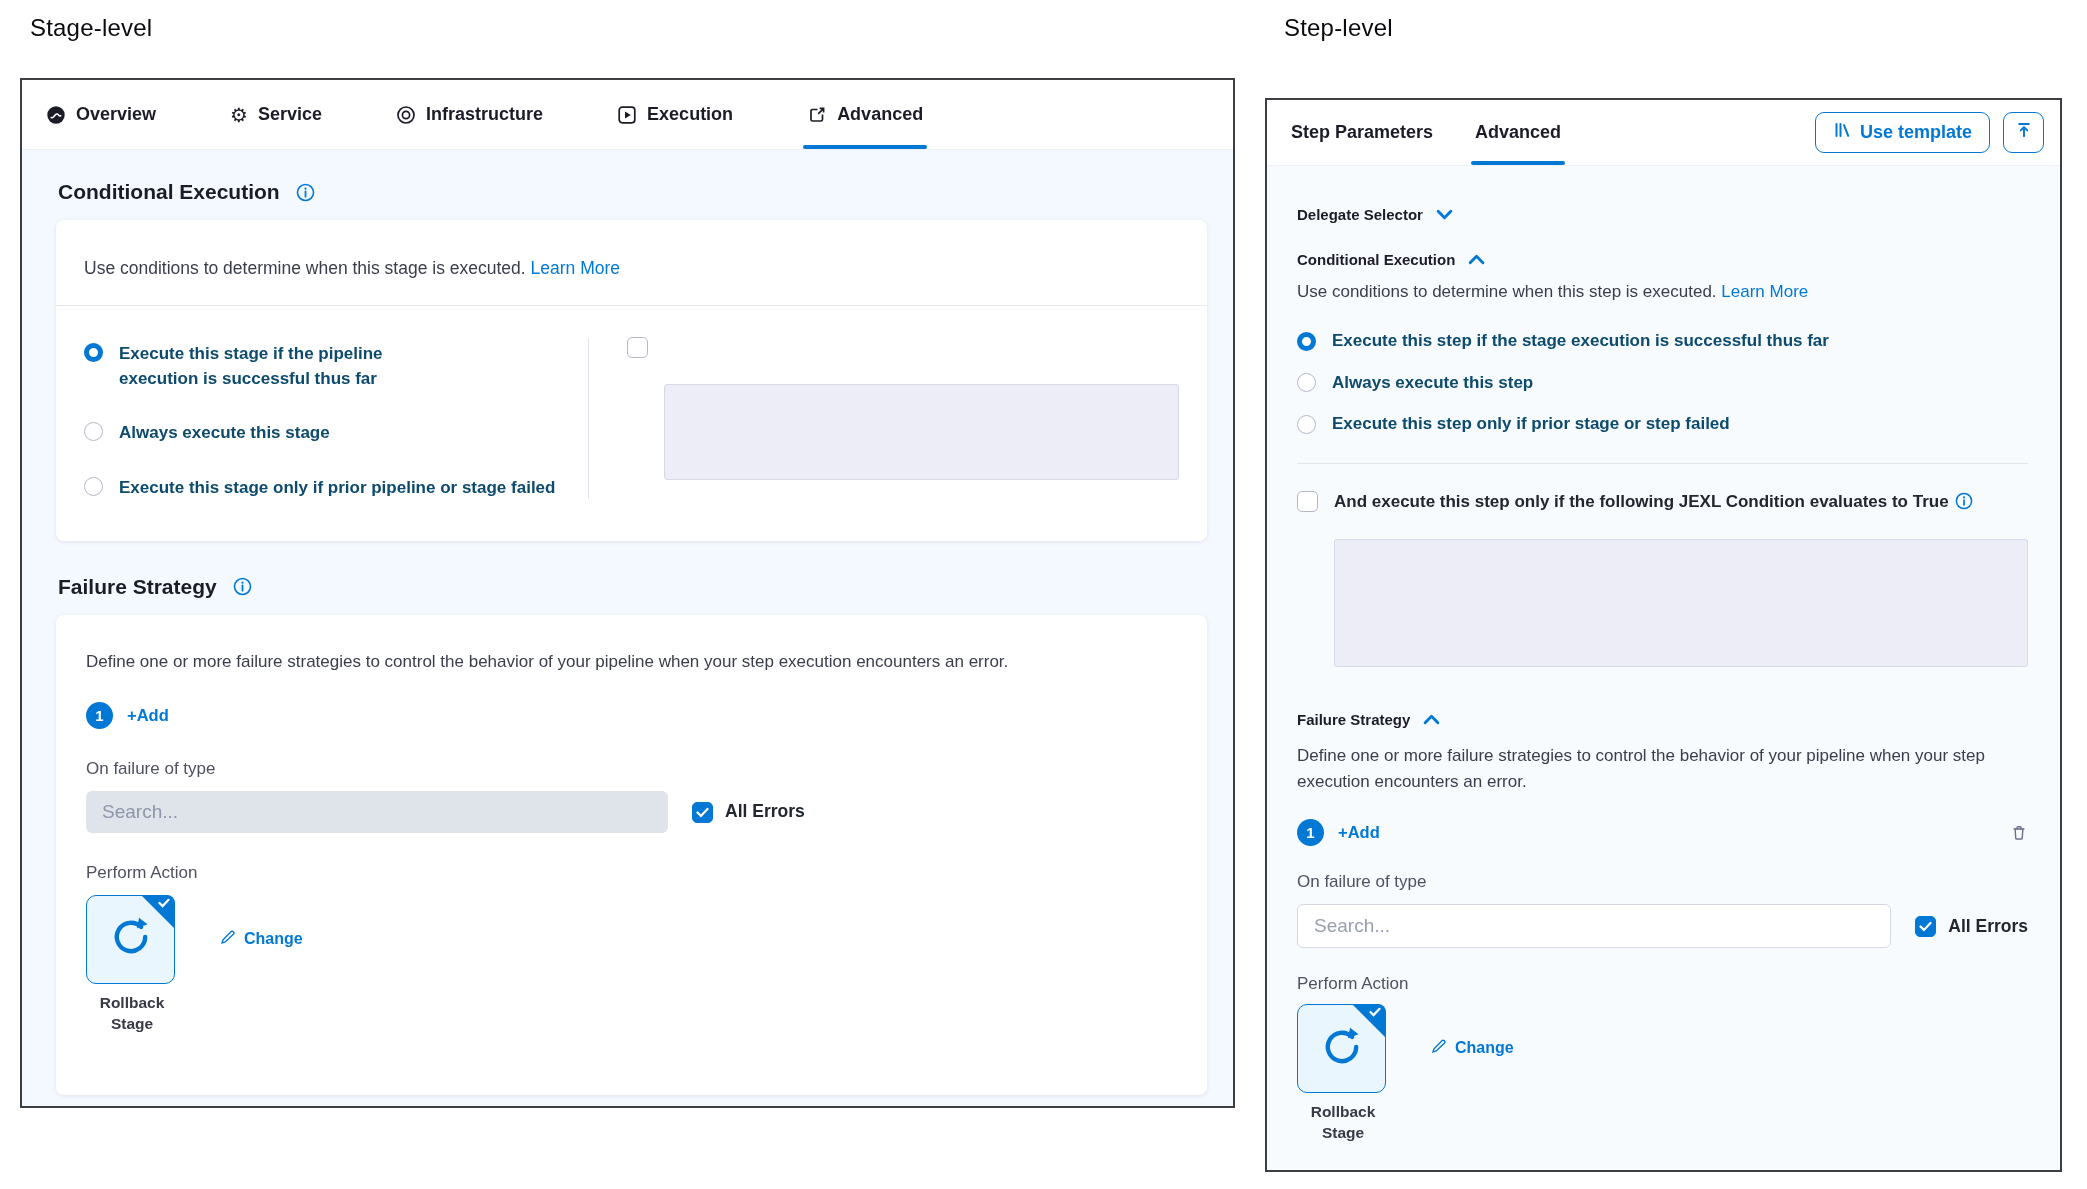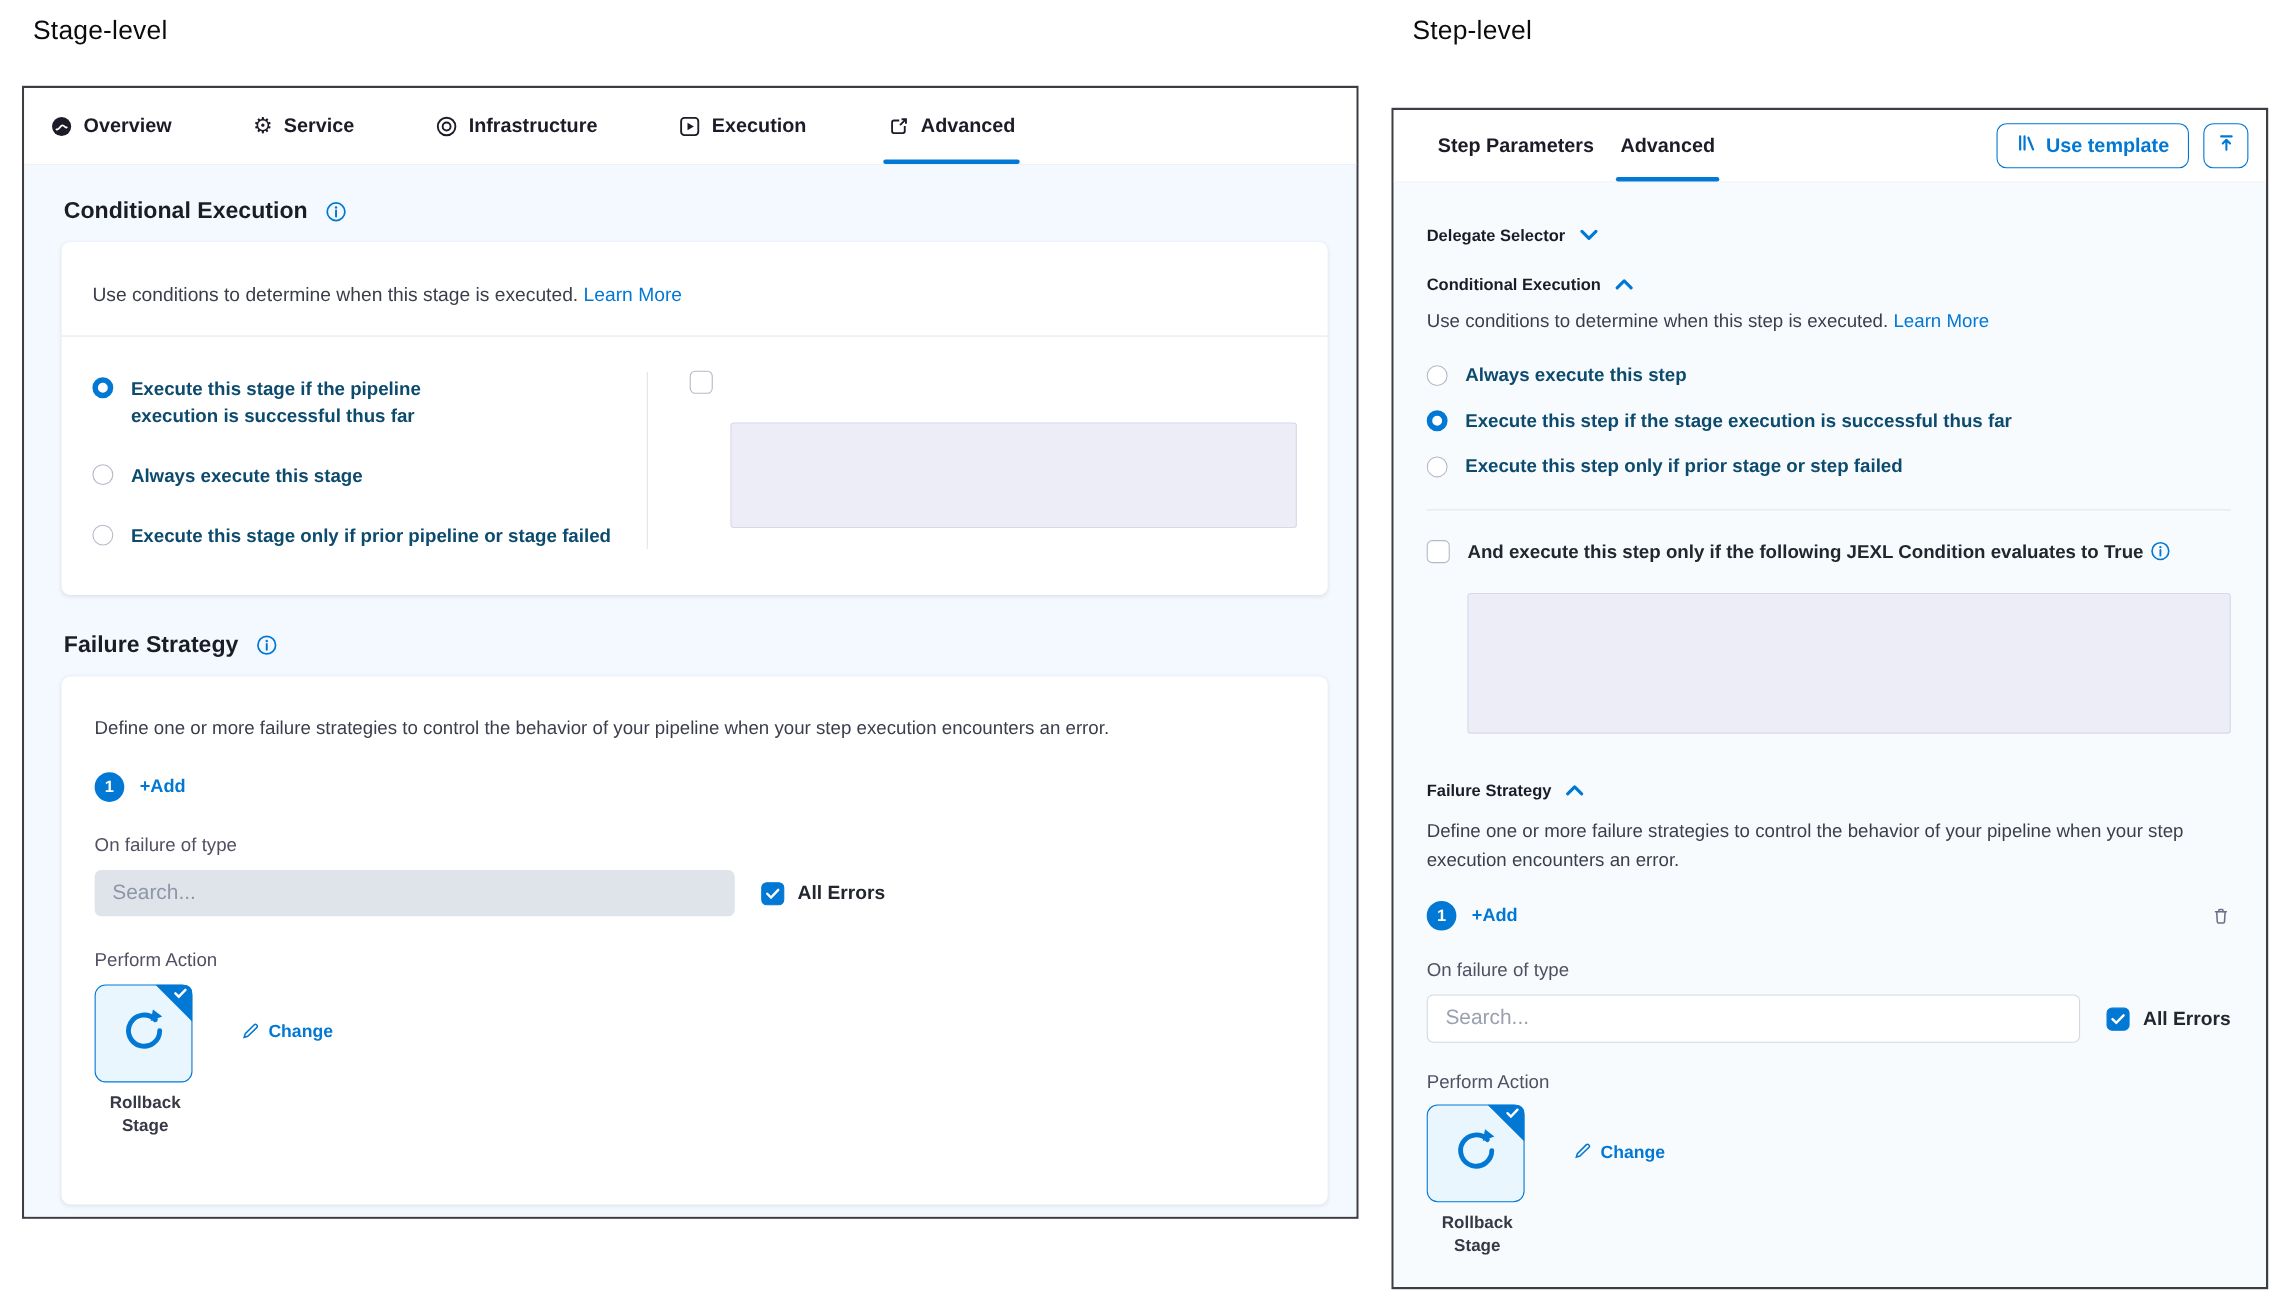--- a/index.html
+++ b/index.html
@@ -16,21 +16,21 @@
   #step-title  { left:1284px; top:14px; }
 
   
   .panel { position:absolute; background:#fff; border:2px solid #3d3d44; display:flex; flex-direction:column; }
   #stage-panel { left:20px; top:78px; width:1215px; height:1030px; }
   #step-panel  { left:1265px; top:98px; width:797px; height:1074px; }
 
   
   .tabbar { background:#fff; display:flex; align-items:stretch; flex:0 0 auto; border-bottom:1px solid #eef0f4; }
   #stage-panel .tabbar { height:70px; padding:0 20px 0 24px; gap:74px; }
-  #step-panel  .tabbar { height:66px; padding:0 16px 0 40px; gap:24px;justify-content:space-between; }
+  #step-panel  .tabbar { height:66px; padding:0 16px 0 24px; gap:42px;justify-content:space-between; }
   .tab { display:flex; align-items:center; gap:10px; position:relative; cursor:pointer;
          font-size:18px; font-weight:600; color:#1c1c28; white-space:nowrap; }
   .tab.active { font-weight:800; }
   .tab.active::after { content:""; position:absolute; left:-4px; right:-4px; bottom:0; height:4px; background:#0278D5; border-radius:2px; }
   .tab .ticon { display:inline-flex; align-items:center; font-size:20px; color:#1c1c28; line-height:1; }
 
   .tab-actions { margin-left:auto; display:flex; align-items:center; gap:13px; }
   .btn-outline { display:flex; align-items:center; gap:9px; height:41px; padding:0 17px;
                  border:1.7px solid #0278D5; border-radius:9px; background:#fff;
                  color:#0278D5; font-weight:700; font-size:18px; cursor:pointer; }
@@ -313,27 +313,27 @@
           </svg>
       </span>
     </div>
 
     <div class="step-desc">
       <span>Use conditions to determine when this step is executed.</span>
       <a class="link">Learn More</a>
     </div>
 
     <div style="margin-top:27px">
+      <div class="radio-row selected">
+        <span class="radio-dot"></span>
+        <span class="radio-label">Execute this step if the stage execution is successful thus far</span>
+      </div>
       <div class="radio-row">
         <span class="radio-dot"></span>
         <span class="radio-label">Always execute this step</span>
-      </div>
-      <div class="radio-row selected">
-        <span class="radio-dot"></span>
-        <span class="radio-label">Execute this step if the stage execution is successful thus far</span>
       </div>
       <div class="radio-row" style="margin-bottom:0">
         <span class="radio-dot"></span>
         <span class="radio-label">Execute this step only if prior stage or step failed</span>
       </div>
     </div>
 
     <hr class="rule-div">
 
     <div class="check-row">

